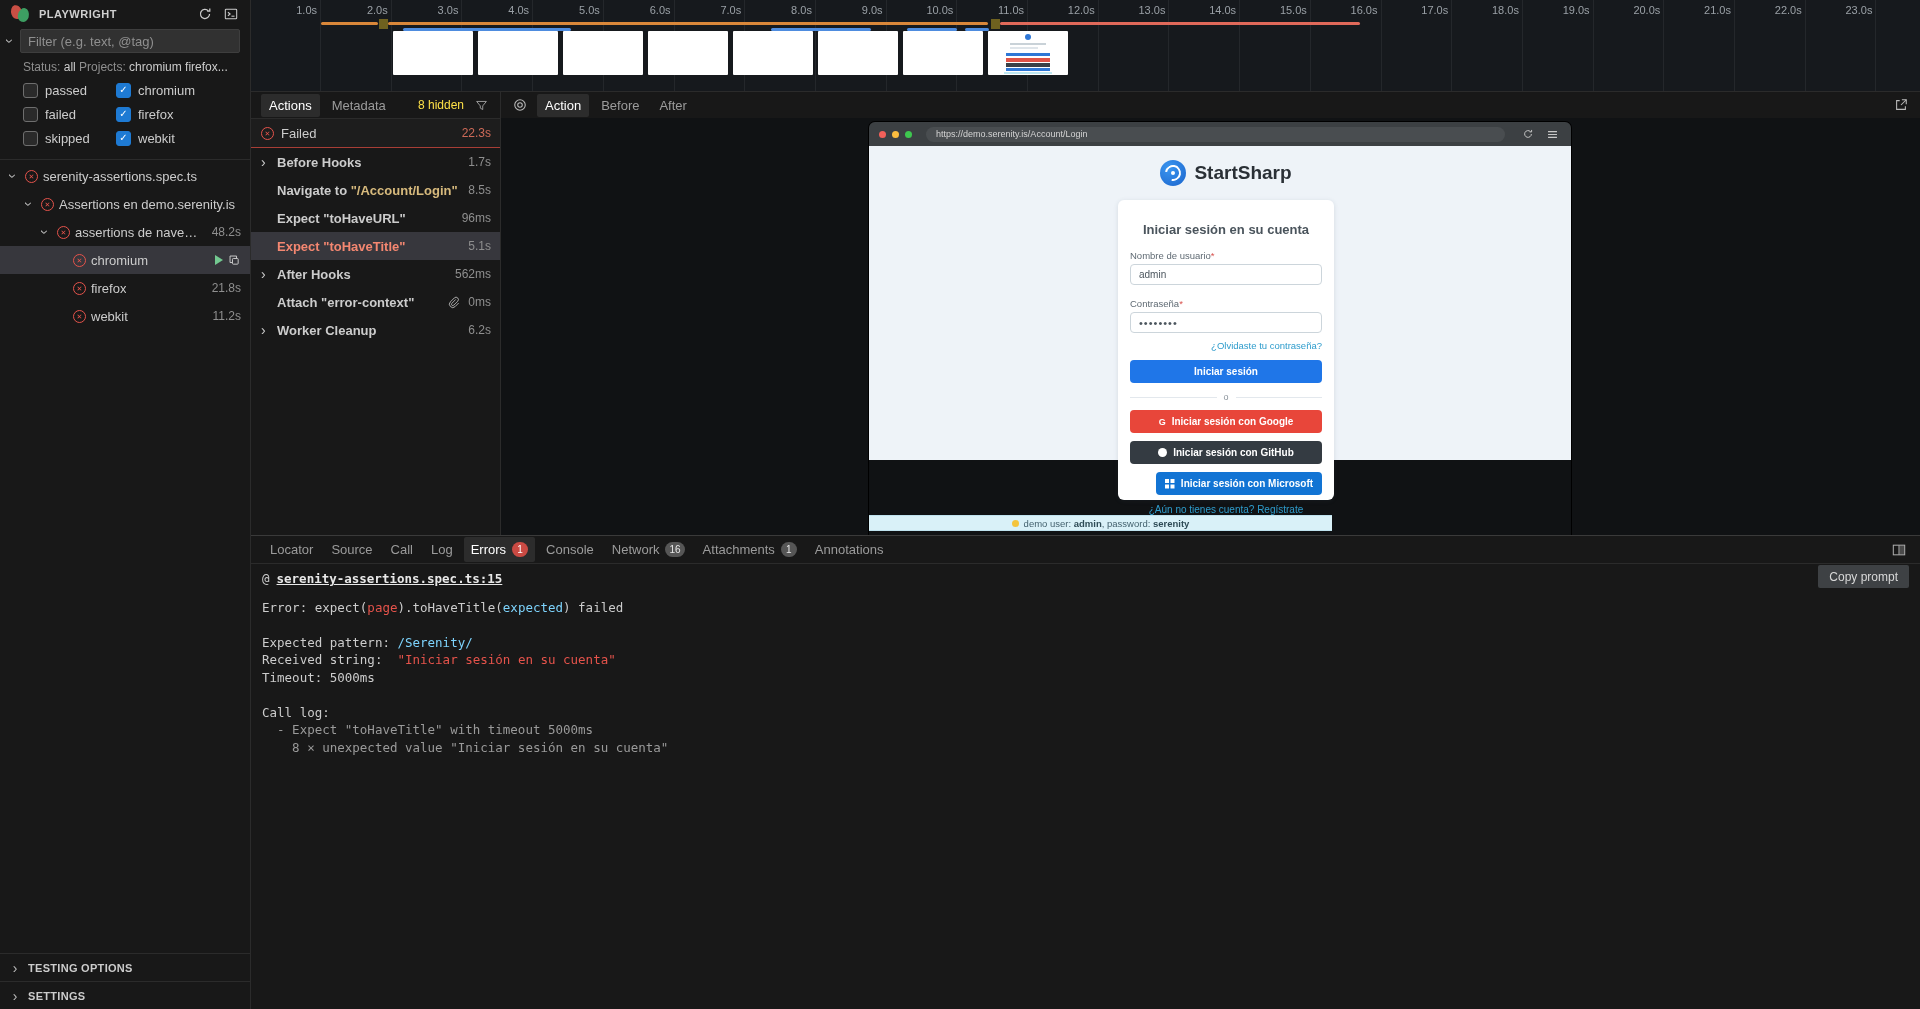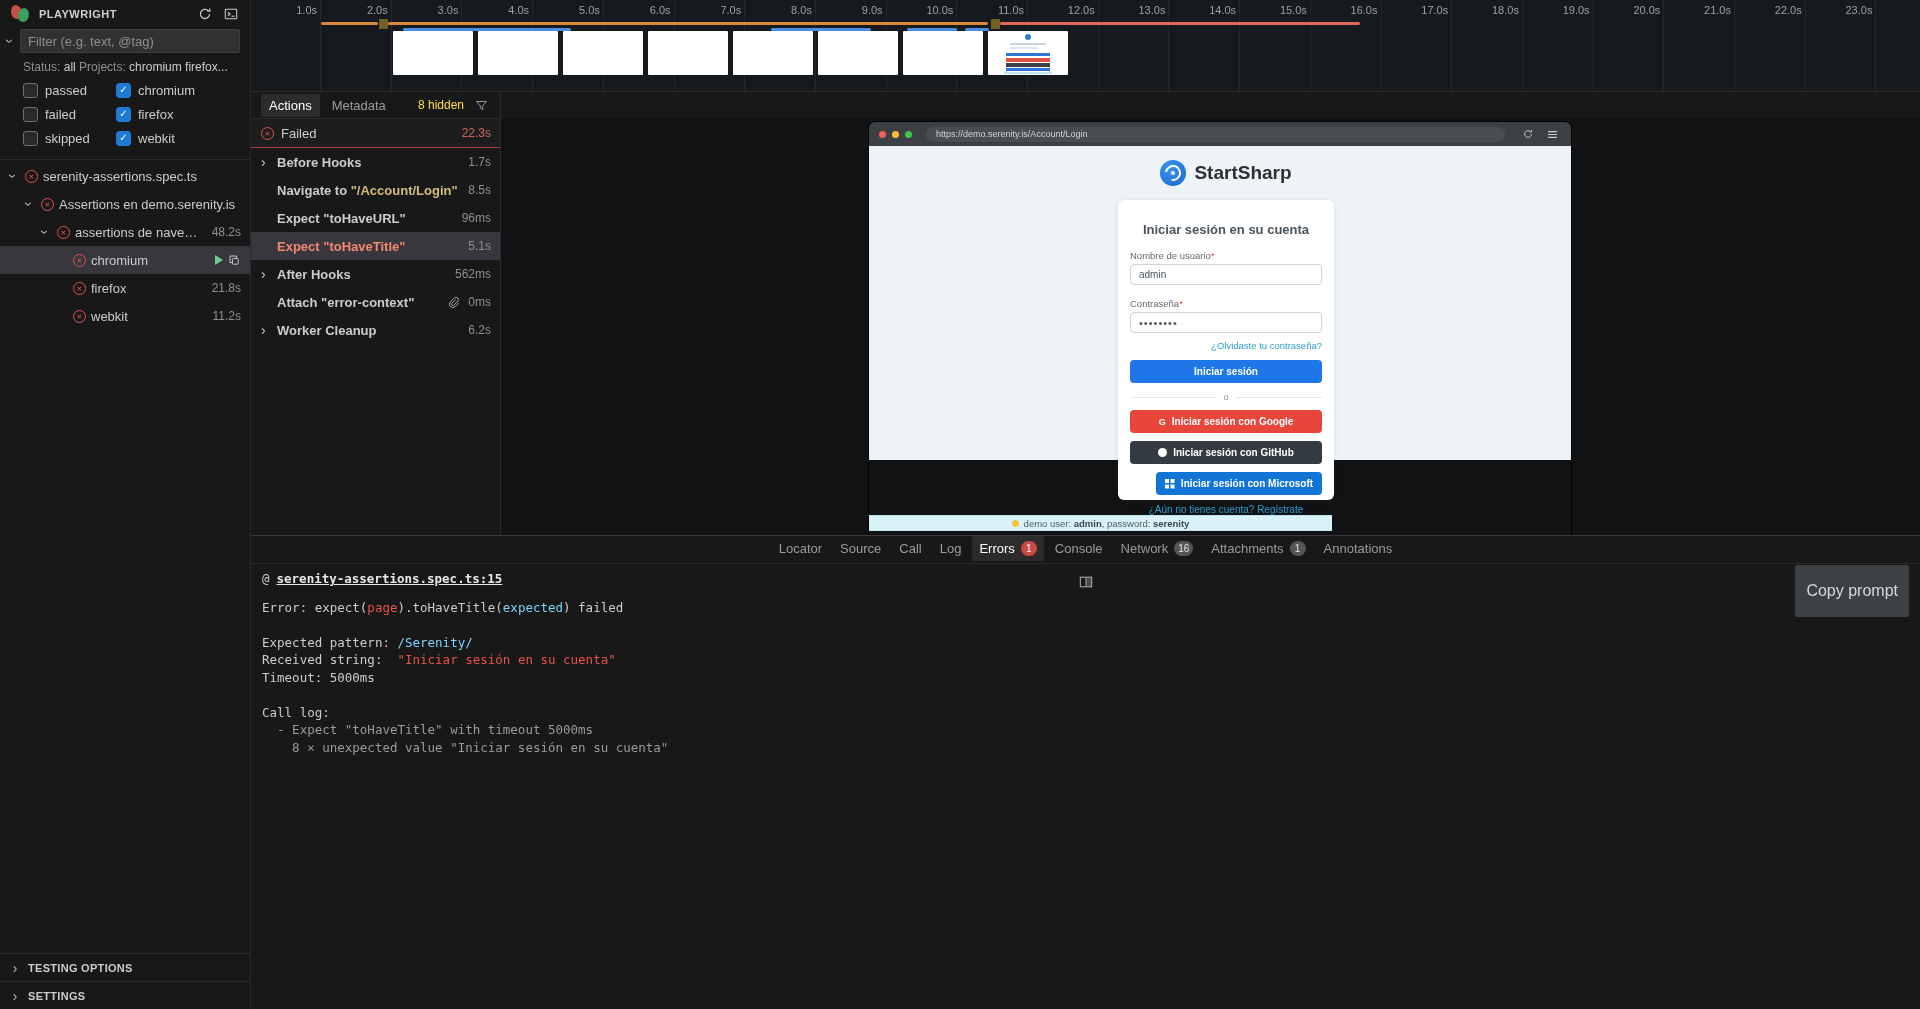--- a/index.html
+++ b/index.html
@@ -116,26 +116,26 @@
   .gicon{font-size:9px;font-weight:bold;color:#fff;}
   .ghicon{width:9px;height:9px;background:#fff;border-radius:50%;flex:none;}
   .msicon{width:4px;height:4px;background:#fff;box-shadow:5.5px 0 0 #fff,0 5.5px 0 #fff,5.5px 5.5px 0 #fff;margin:-5px 6px 0 0;flex:none;}
   .signup{position:absolute;left:249px;top:358px;width:216px;text-align:center;font-size:10px;color:#2e9ccc;}
   .demo-band{position:absolute;left:0;top:369px;width:463px;height:16px;background:#d9f1f8;border-top:1px solid #bfe2ee;border-bottom:1px solid #bfe2ee;box-sizing:border-box;display:flex;align-items:center;justify-content:center;gap:5px;font-size:9.5px;color:#44626e;}
   .dn-bold{font-weight:bold;color:#2e4b56;}
   .bulb{width:7px;height:7px;border-radius:50%;background:#f4c43c;flex:none;}
 
   
   #bottom-panel{position:absolute;left:251px;top:535px;width:1669px;height:474px;border-top:1px solid #3a3a3a;box-sizing:border-box;background:#181818;}
-  #bottom-panel .panel-tabs{height:27px;padding:0 12px;gap:6px;flex-direction:column;}
+  #bottom-panel .panel-tabs{height:27px;padding:0 12px;gap:6px;}
   .btab{padding:5px 7px;}
   .badge{display:inline-flex;align-items:center;justify-content:center;min-width:16px;height:15px;padding:0 4px;border-radius:9px;font-size:10px;margin-left:6px;box-sizing:border-box;}
   .badge.red{background:#ca4a43;color:#fff;}
   .badge.gray{background:#565656;color:#e8e8e8;}
-  .copy-btn{position:absolute;top:29px;right:11px;height:36px;padding:8px 11px;background:#3e4144;color:#d8d8d8;font-size:16px;display:flex;align-items:center;border-radius:2px;cursor:default;}
+  .copy-btn{position:absolute;top:29px;right:11px;height:23px;padding:0 11px;background:#3e4144;color:#d8d8d8;font-size:12px;display:flex;align-items:center;border-radius:2px;cursor:default;}
   #error-content{position:absolute;left:11px;top:34px;right:140px;font-family:"DejaVu Sans Mono","Liberation Mono",monospace;font-size:12.5px;line-height:17.5px;color:#ccc;}
   .file-row{display:flex;align-items:center;gap:7px;margin-bottom:11px;}
   .at{color:#ccc;}
   .file-link{font-weight:bold;text-decoration:underline;color:#e8e8e8;cursor:default;}
   .eline{white-space:pre;}
 </style>
 </head>
 <body>
 
 <div id="app">
@@ -409,20 +409,41 @@
         <div class="action-row">
           <div class="achev">›</div>
           <div class="action-label"><span class="tk-plain">Worker Cleanup</span></div>
           <div class="flex-sp"></div>
           <div class="action-dur">6.2s</div>
         </div>
       </div>
   </section>
 
   <section id="trace-panel">
+    <div class="panel-tabs">
+      <span class="hicon">
+        <svg viewBox="0 0 16 16" width="14" height="14">
+            <circle cx="8" cy="8" r="6" fill="none" stroke="#bbbbbb" stroke-width="1.2"></circle>
+            <circle cx="8" cy="8" r="2.6" fill="none" stroke="#bbbbbb" stroke-width="1.2"></circle>
+          </svg>
+      </span>
+      <div id="trace-tabs" class="tabs-left">
+          <div class="ptab active">Action</div>
+          <div class="ptab">Before</div>
+          <div class="ptab">After</div>
+        </div>
+      <span class="flex-sp"></span>
+      <span class="hicon">
+        <svg viewBox="0 0 16 16" width="14" height="14">
+            <path d="M6.5 3H3v10h10V9.5" fill="none" stroke="#bbbbbb" stroke-width="1.2"></path>
+            <path d="M9 2h5v5" fill="none" stroke="#bbbbbb" stroke-width="1.2"></path>
+            <path d="M14 2L8 8" fill="none" stroke="#bbbbbb" stroke-width="1.2"></path>
+          </svg>
+      </span>
+    </div>
 
     <div id="snapshot-area">
       <div id="browser">
         <div class="chrome">
           <span class="dot dot-r"></span>
           <span class="dot dot-y"></span>
           <span class="dot dot-g"></span>
           <span class="urlbar">
               <span>https://demo.serenity.is/Account/Login</span>
             </span>

